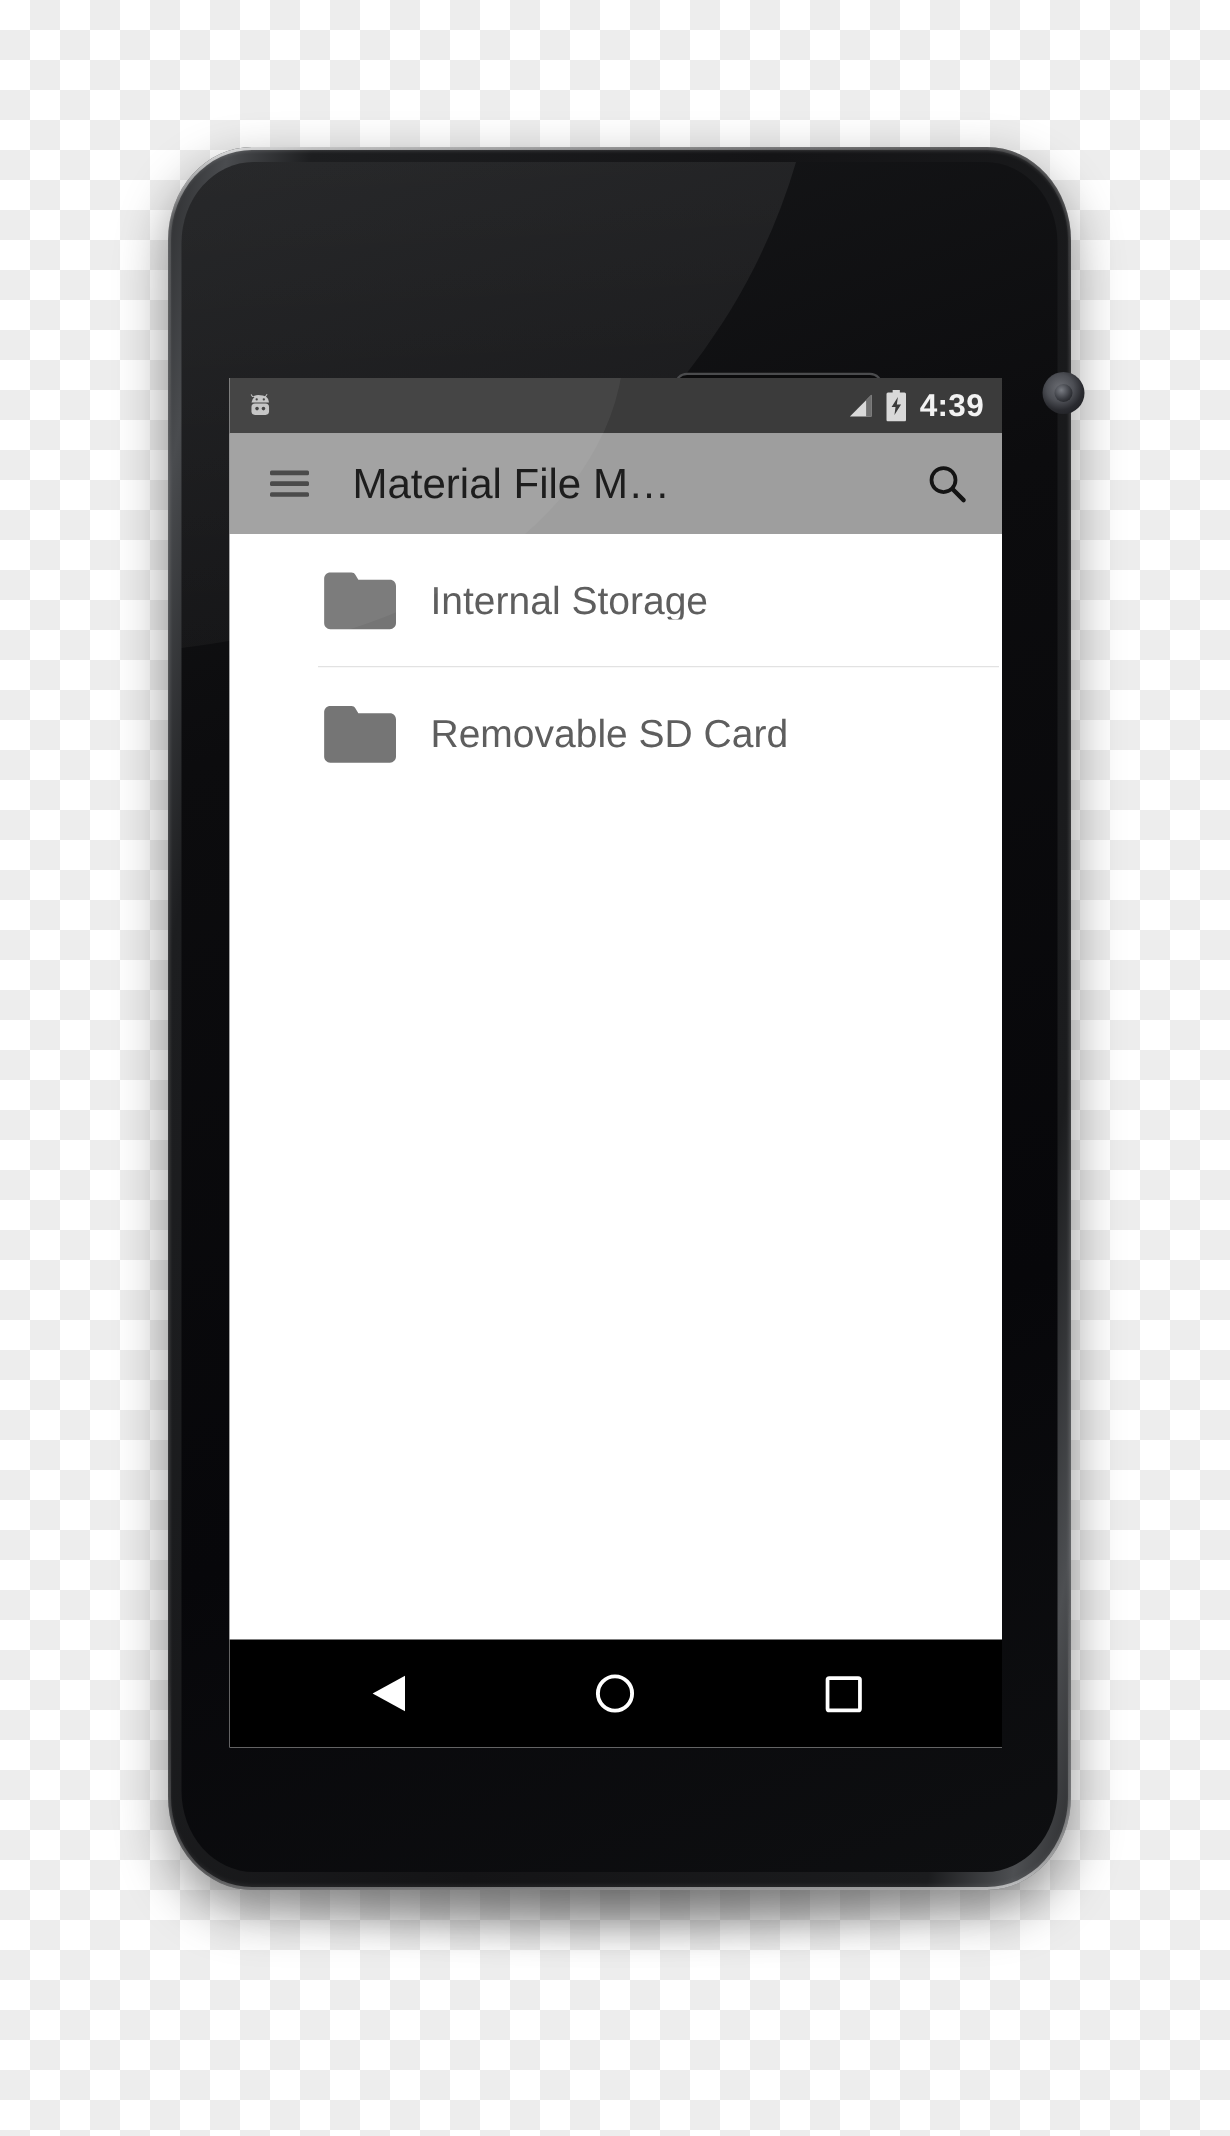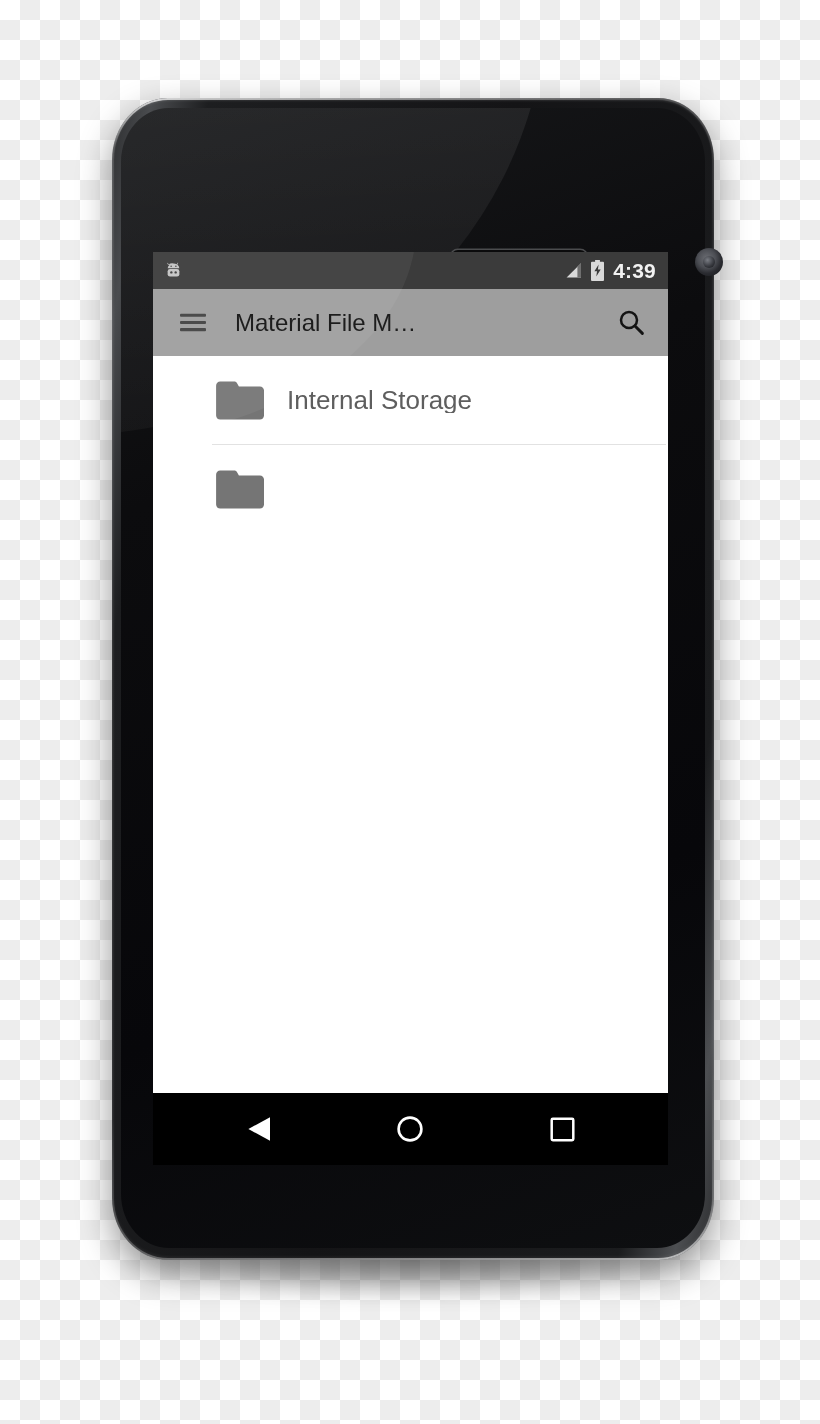--- a/index.html
+++ b/index.html
@@ -245,21 +245,21 @@
     justify-content: center;
     flex: 0 0 auto;
     position: relative;
     z-index: 2;
   }
   .hamburger { width: 26px; height: 19px; display: block; }
   .search-ico { width: 27px; height: 27px; display: block; }
   .appbar-title {
     flex: 1 1 auto;
     color: #1d1d1d;
-    font-size: 24px;
+    font-size: 28px;
     margin-left: 19px;
     white-space: nowrap;
     overflow: hidden;
     line-height: 1;
     position: relative;
     z-index: 2;
     font-family: "Liberation Sans", sans-serif;
   }
 
   
@@ -409,20 +409,21 @@
     </div>
 
     <div class="divider"></div>
 
     <div class="list-item">
       <span>
         <svg class="folder-ico" viewBox="0 0 48 40" aria-hidden="true">
           <path fill="#757575" d="M4.2 1.6h14.1c1.2 0 2 .5 2.6 1.5l2 3.4h21c2.3 0 4.1 1.8 4.1 4.1v24.8c0 2.3-1.8 4.1-4.1 4.1H4.2C1.9 39.5.1 37.7.1 35.4V5.7c0-2.3 1.8-4.1 4.1-4.1Z"></path>
         </svg>
       </span>
+      <span class="list-label">Removable SD Card</span>
     </div>
 
   </div>
 
   <div class="navbar">
     <div class="nav-btn">
       <span>
         <svg class="nav-back" viewBox="0 0 26 28" aria-hidden="true">
           <path fill="#ffffff" d="M24 2.2v23.6L2.4 14Z"></path>
         </svg>

